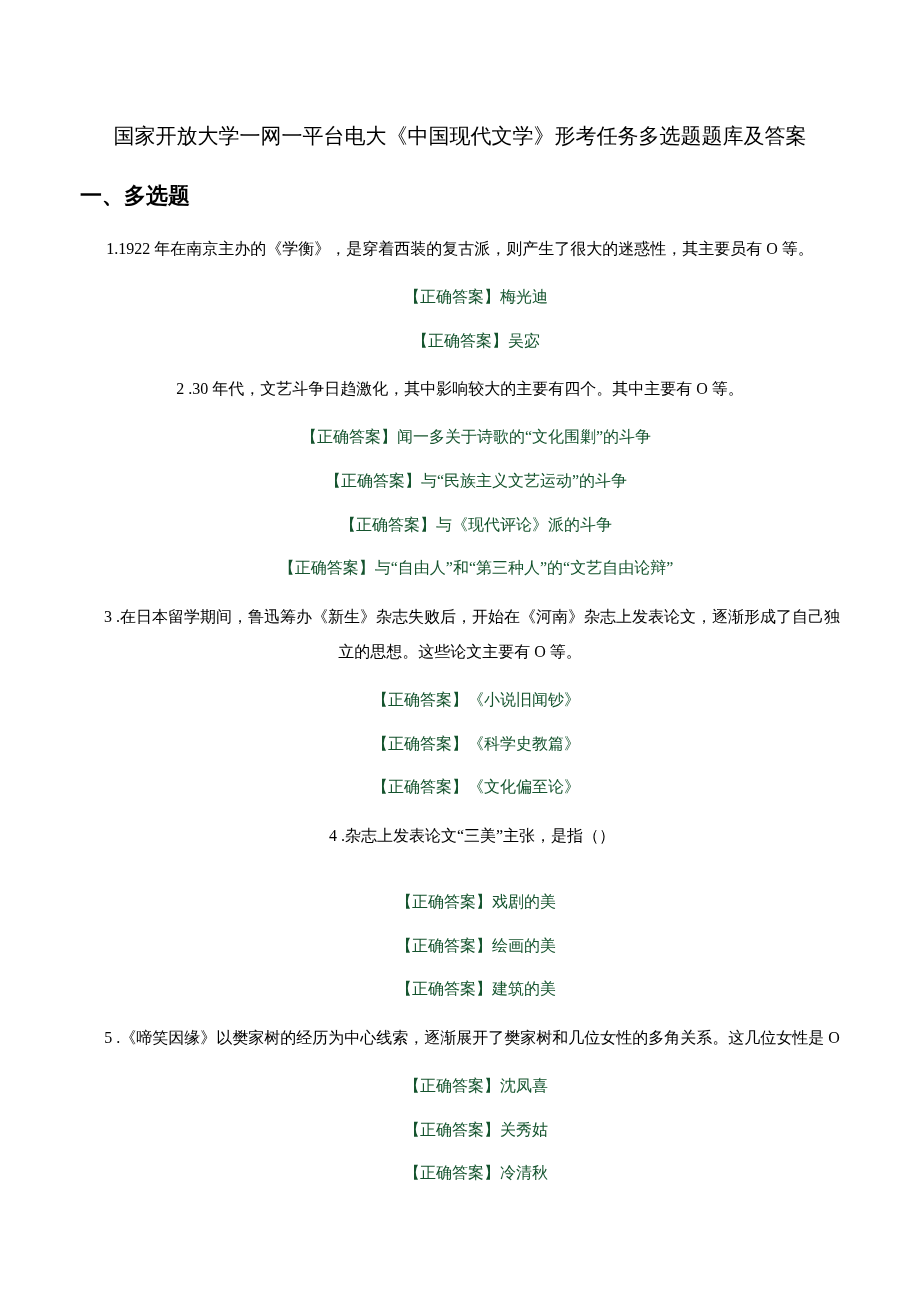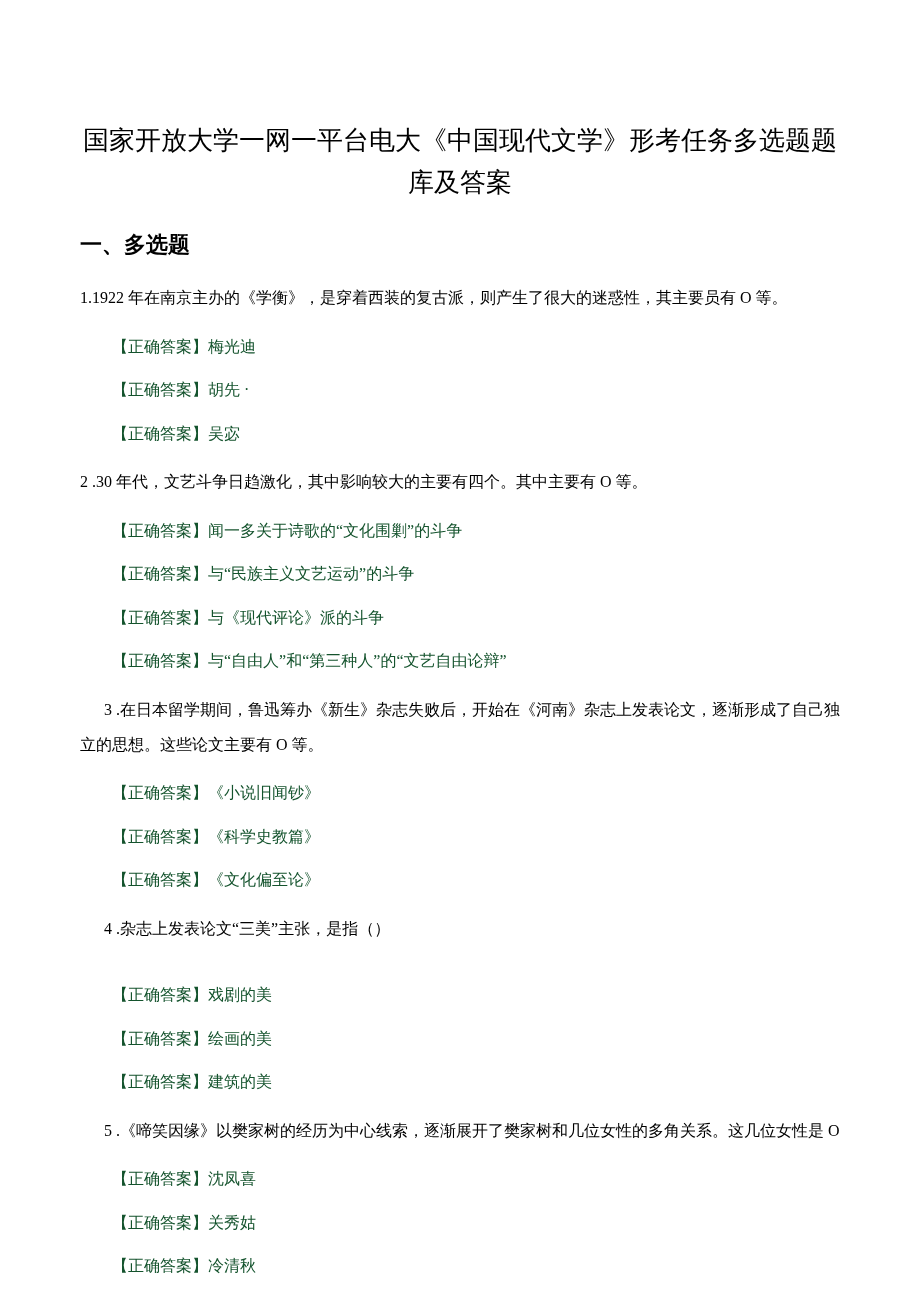--- a/index.html
+++ b/index.html
@@ -7,21 +7,21 @@
     background: #ffffff;
     width: 920px;
     font-family: "SimSun", "宋体", serif;
     font-size: 16px;
     line-height: 1.6;
     color: #000000;
     padding: 120px 80px 60px 80px;
   }
   .title {
     text-align: center;
-    font-size: 26px;
+    font-size: 21px;
     font-weight: normal;
     margin-bottom: 24px;
   }
   .section-heading {
     font-size: 22px;
     font-weight: bold;
     margin-bottom: 18px;
   }
   .question {
     font-size: 16px;
@@ -31,35 +31,34 @@
   }
   .q-indent {
     text-indent: 1.5em;
   }
   .answer {
     color: #14532d;
     font-size: 16px;
     margin-bottom: 18px;
     margin-left: 2em;
   }
-  .block { margin-bottom: 6px; }
+  .block { margin-bottom: 6px; text-align: center; }
 </style>
 </head>
 <body>
 
 <div class="title">国家开放大学一网一平台电大《中国现代文学》形考任务多选题题库及答案</div>
 
 <div class="section-heading">一、多选题</div>
 
 <div class="block">
   <div class="question">
     <span>1.</span><span>1922 年在南京主办的《学衡》，是穿着西装的复古派，则产生了很大的迷惑性，其主要员有 O 等。</span>
   </div>
   <div class="answer"><span>【正确答案】</span><span>梅光迪</span></div>
-  <div class="answer"><span>【正确答案】</span><span>胡先 ·</span></div>
   <div class="answer"><span>【正确答案】</span><span>吴宓</span></div>
 </div>
 
 <div class="block">
   <div class="question">
     <span>2 .</span><span>30 年代，文艺斗争日趋激化，其中影响较大的主要有四个。其中主要有 O 等。</span>
   </div>
   <div class="answer"><span>【正确答案】</span><span>闻一多关于诗歌的“文化围剿”的斗争</span></div>
   <div class="answer"><span>【正确答案】</span><span>与“民族主义文艺运动”的斗争</span></div>
   <div class="answer"><span>【正确答案】</span><span>与《现代评论》派的斗争</span></div>

